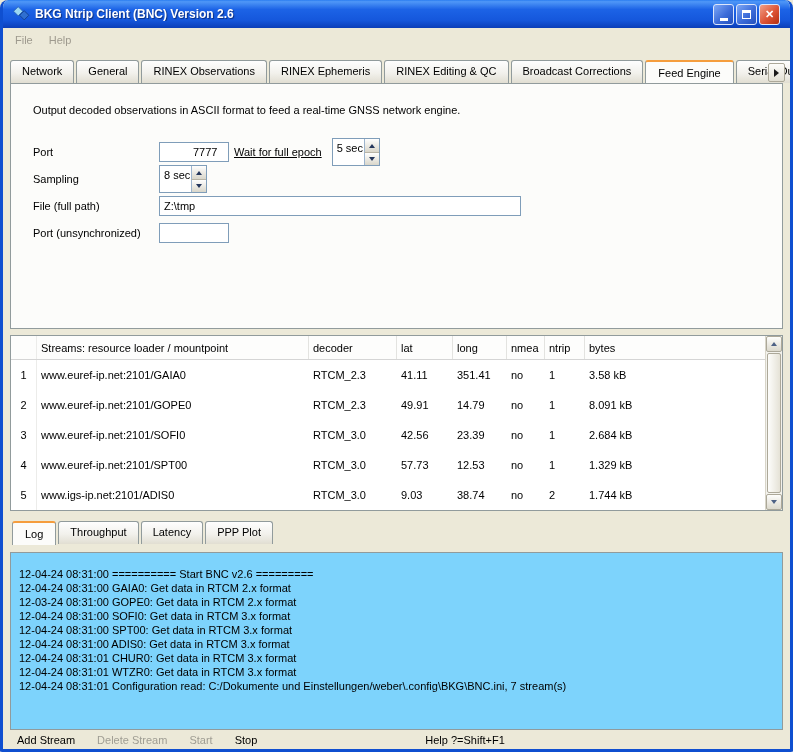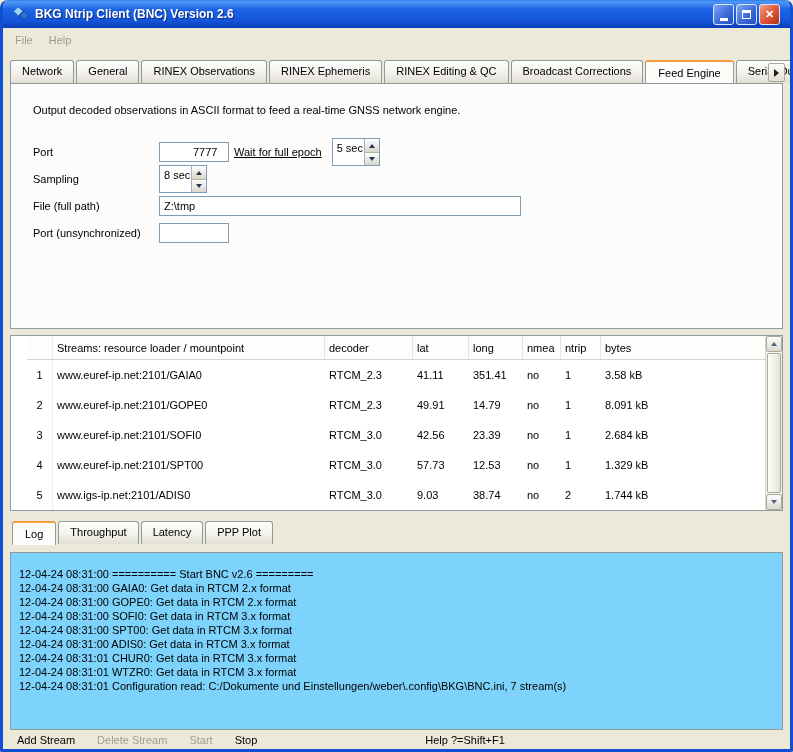--- a/index.html
+++ b/index.html
@@ -104,21 +104,21 @@
   .spin-btn + .spin-btn { border-top:1px solid #b8b4a6; }
   .arr-up { width:0; height:0; border-left:3px solid transparent; border-right:3px solid transparent; border-bottom:4px solid #24365c; }
   .arr-down { width:0; height:0; border-left:3px solid transparent; border-right:3px solid transparent; border-top:4px solid #24365c; }
 
   
   .streams-panel {
     margin:6px 7px 0 7px; flex:0 0 176px;
     border:1px solid #919b9c; background:#fff;
     position:relative; overflow:hidden;
   }
-  .streams-grid { position:absolute; left:0; right:17px; top:0; bottom:0;padding-left:16px; }
+  .streams-grid { position:absolute; left:0; right:17px; top:0; bottom:0; }
   .t-row, .t-header {
     display:grid;
     grid-template-columns:26px 272px 88px 56px 54px 38px 40px 1fr;
     align-items:center;
   }
   .t-header { height:24px; border-bottom:1px solid #d5d5d5; background:#fdfdfc; }
   .t-header .cell { border-right:1px solid #e3e3e0; height:100%; display:flex; align-items:center; padding:0 4px; white-space:nowrap; overflow:hidden; }
   .t-header .cell:last-child { border-right:none; }
   .t-row { height:30px; background:#fff; }
   .t-row .cell { padding:0 4px; white-space:nowrap; overflow:hidden; }
@@ -335,21 +335,21 @@
   <div class="tabstrip bottom">
     <span class="tab active">Log</span>
     <span class="tab">Throughput</span>
     <span class="tab">Latency</span>
     <span class="tab">PPP Plot</span>
   </div>
 
   <div class="log-panel">
     <div class="log-line">12-04-24 08:31:00 ========== Start BNC v2.6 =========</div>
     <div class="log-line">12-04-24 08:31:00 GAIA0: Get data in RTCM 2.x format</div>
-    <div class="log-line">12-04-24 08:31:00 GOPE0: Get data in RTCM 2.x format</div>
+    <div class="log-line">12-03-24 08:31:00 GOPE0: Get data in RTCM 2.x format</div>
     <div class="log-line">12-04-24 08:31:00 SOFI0: Get data in RTCM 3.x format</div>
     <div class="log-line">12-04-24 08:31:00 SPT00: Get data in RTCM 3.x format</div>
     <div class="log-line">12-04-24 08:31:00 ADIS0: Get data in RTCM 3.x format</div>
     <div class="log-line">12-04-24 08:31:01 CHUR0: Get data in RTCM 3.x format</div>
     <div class="log-line">12-04-24 08:31:01 WTZR0: Get data in RTCM 3.x format</div>
     <div class="log-line">12-04-24 08:31:01 Configuration read: C:/Dokumente und Einstellungen/weber\.config\BKG\BNC.ini, 7 stream(s)</div>
   </div>
 
   <div class="bottom-bar">
     <button class="flat-btn">Add Stream</button>

